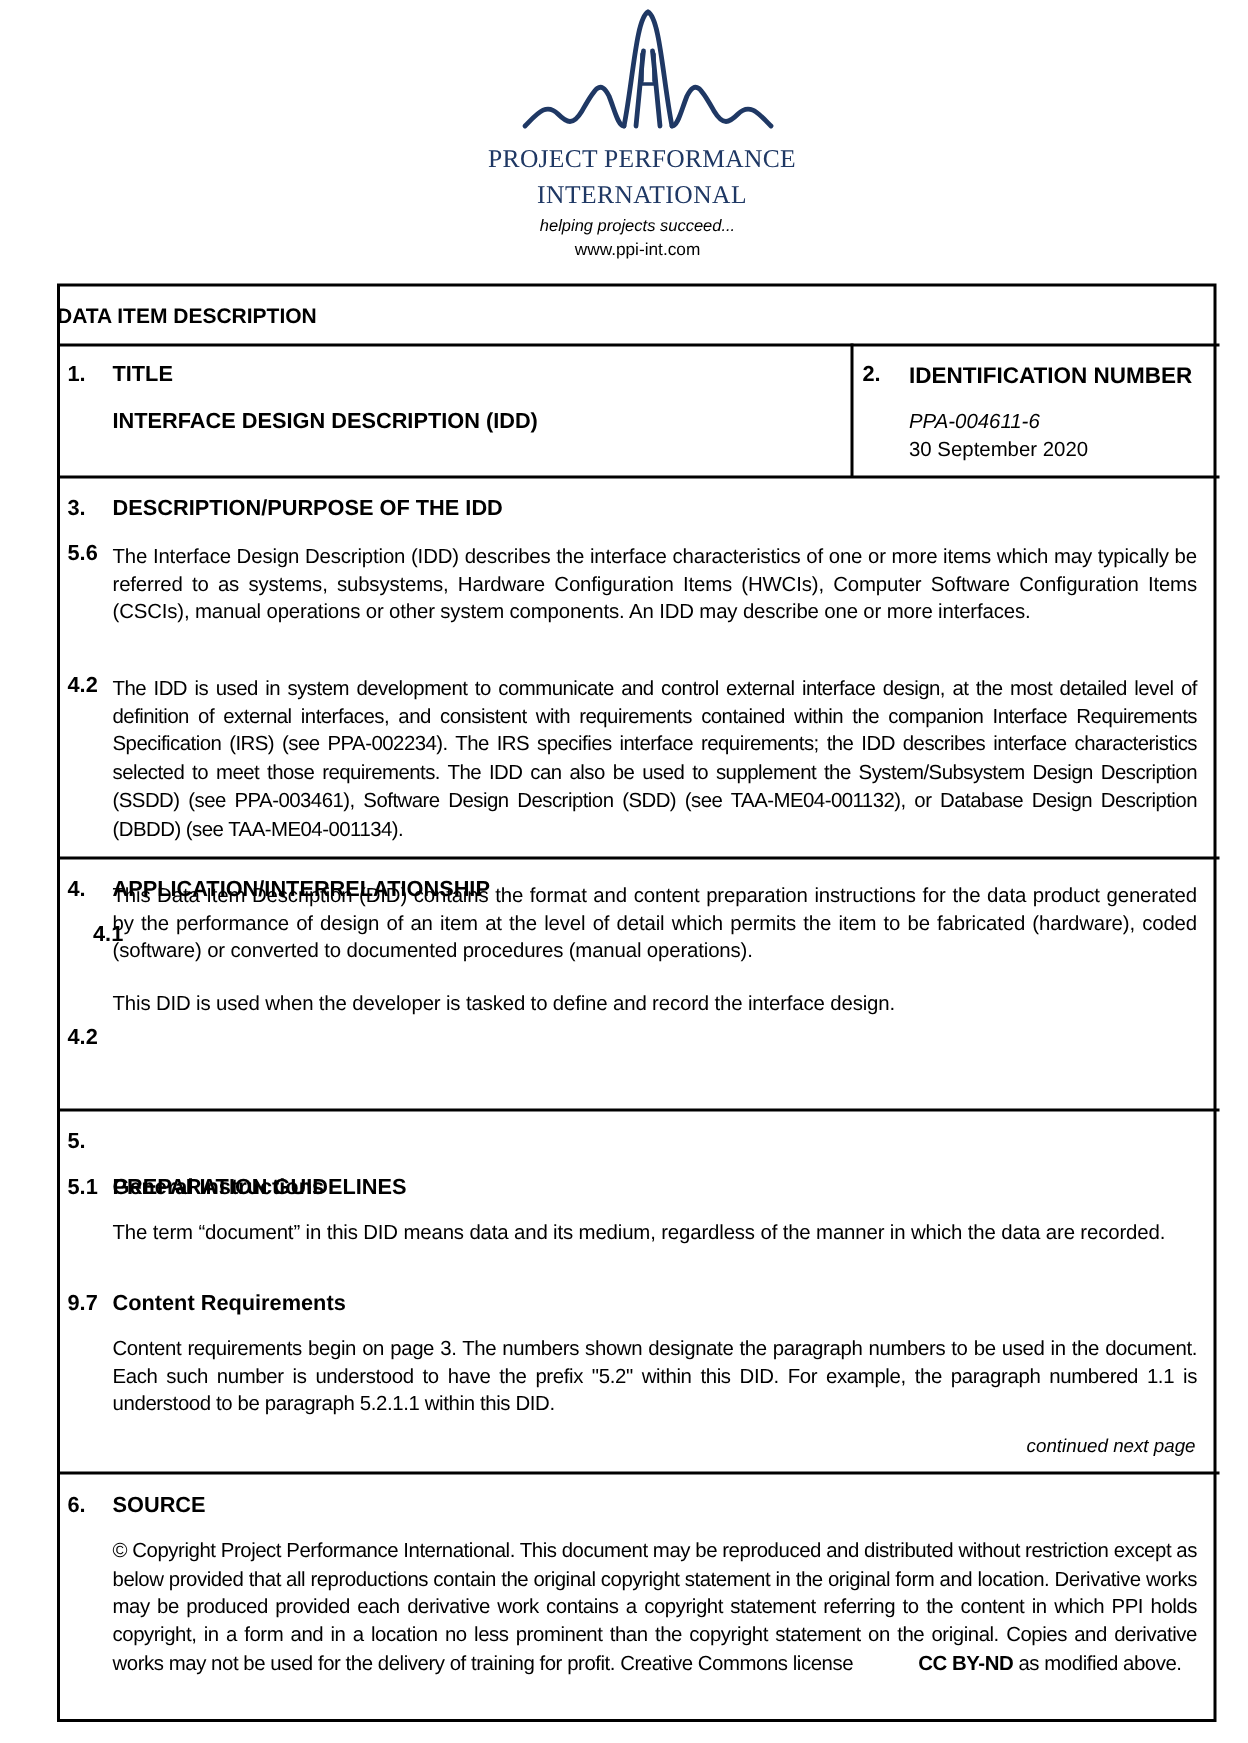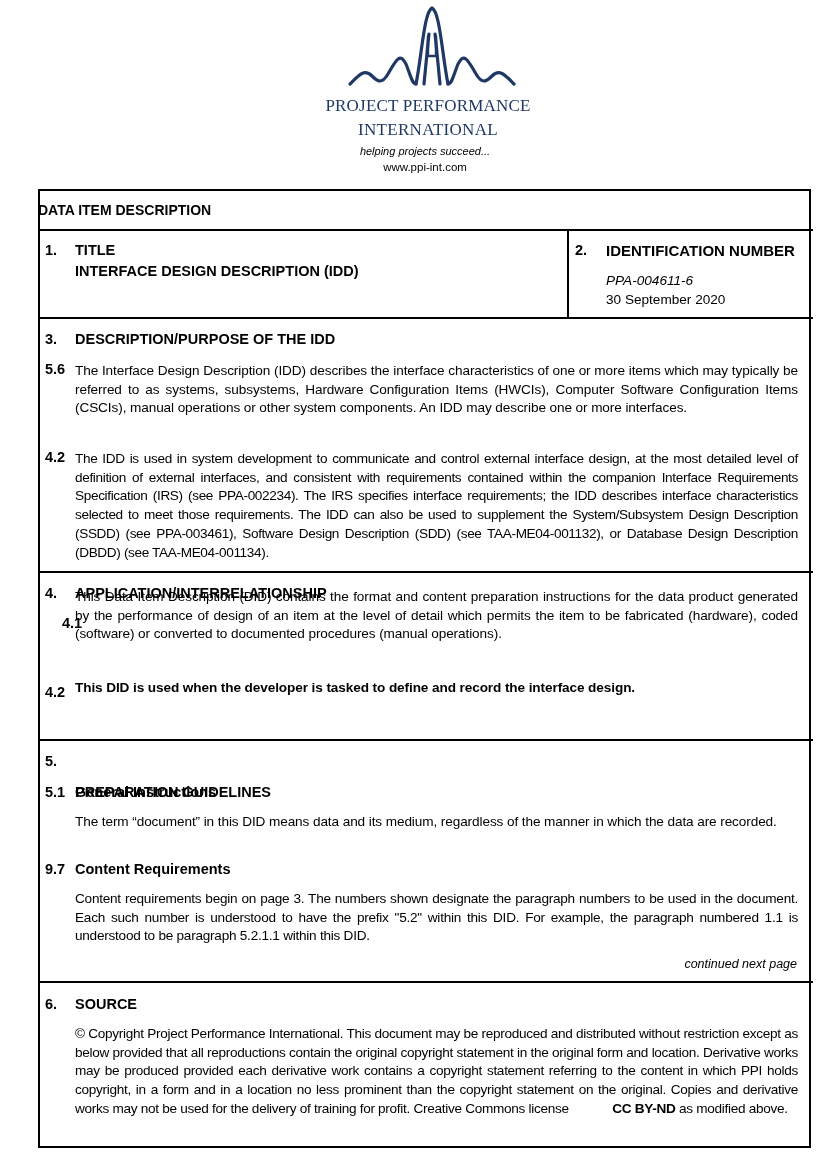--- a/index.html
+++ b/index.html
@@ -64,21 +64,21 @@
 <div class="vline" style="left:567px; top:229px; height:89px;"></div>
 <div class="hline" style="top:317px;"></div>
 <div class="hline" style="top:571px;"></div>
 <div class="hline" style="top:739px;"></div>
 <div class="hline" style="top:981px;"></div>
 
 <div class="h" style="left:38px; width:775px; top:202px; text-align:left; font-size:14px;">DATA ITEM DESCRIPTION</div>
 
 <div class="num" style="left:45px; top:242px;">1.</div>
 <div class="h" style="left:75px; top:242px;">TITLE</div>
-<div class="h" style="left:75px; top:263px;text-align:right;">INTERFACE DESIGN DESCRIPTION (IDD)</div>
+<div class="h" style="left:75px; top:273px;text-align:right;">INTERFACE DESIGN DESCRIPTION (IDD)</div>
 
 <div class="num" style="left:575px; top:242px;">2.</div>
 <div class="h" style="left:606px; top:242px; font-size:15px;">IDENTIFICATION NUMBER</div>
 <div class="t" style="left:606px; top:271px;font-style:italic;">PPA-004611-6</div>
 <div class="t" style="left:606px; top:290px;">30 September 2020</div>
 
 <div class="num" style="left:45px; top:331px;">3.</div>
 <div class="h" style="left:75px; top:331px;">DESCRIPTION/PURPOSE OF THE IDD</div>
 
 <div class="num" style="left:45px; top:361px;">5.6</div>
@@ -87,21 +87,21 @@
 <div class="num" style="left:45px; top:449px;">4.2</div>
 <div class="para" style="left:75px; top:450px; width:723px; letter-spacing:-0.35px;">The IDD is used in system development to communicate and control external interface design, at the most detailed level of definition of external interfaces, and consistent with requirements contained within the companion Interface Requirements Specification (IRS) (see PPA-002234). The IRS specifies interface requirements; the IDD describes interface characteristics selected to meet those requirements. The IDD can also be used to supplement the System/Subsystem Design Description (SSDD) (see PPA-003461), Software Design Description (SDD) (see TAA-ME04-001132), or Database Design Description (DBDD) (see TAA-ME04-001134).</div>
 
 <div class="num" style="left:45px; top:585px;">4.</div>
 <div class="h" style="left:75px; top:585px;">APPLICATION/INTERRELATIONSHIP</div>
 
 <div class="num" style="left:62px; top:615px;text-align:center;">4.1</div>
 <div class="para" style="left:75px; top:588px; width:723px;">This Data Item Description (DID) contains the format and content preparation instructions for the data product generated by the performance of design of an item at the level of detail which permits the item to be fabricated (hardware), coded (software) or converted to documented procedures (manual operations).</div>
 
 <div class="num" style="left:45px; top:684px;">4.2</div>
-<div class="para" style="left:75px; top:679px; width:723px;font-weight:bold;">This DID is used when the developer is tasked to define and record the interface design.</div>
+<div class="para" style="left:75px; top:660px; width:723px;">This DID is used when the developer is tasked to define and record the interface design.</div>
 
 <div class="num" style="left:45px; top:753px;">5.</div>
 <div class="h" style="left:75px; top:784px;">PREPARATION GUIDELINES</div>
 
 <div class="num" style="left:45px; top:784px;">5.1</div>
 <div class="h" style="left:75px; top:784px;">General Instructions</div>
 <div class="para" style="left:75px; top:813px; width:723px;">The term “document” in this DID means data and its medium, regardless of the manner in which the data are recorded.</div>
 
 <div class="num" style="left:45px; top:861px;">9.7</div>
 <div class="h" style="left:75px; top:861px;">Content Requirements</div>

